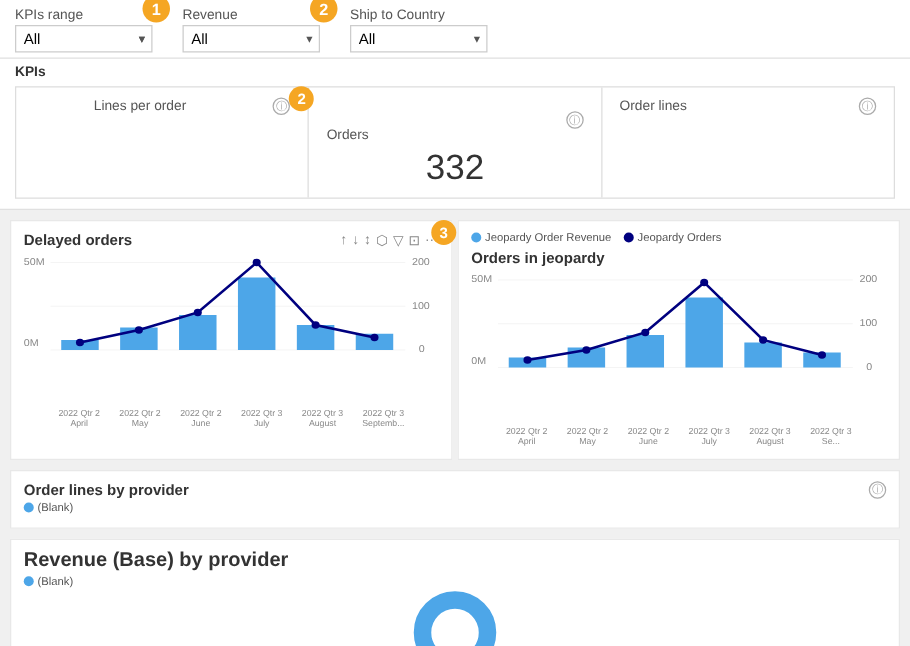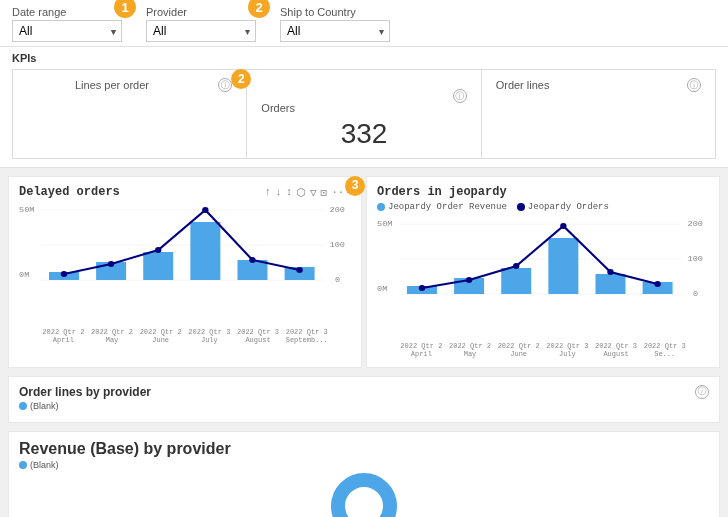--- a/index.html
+++ b/index.html
@@ -8,32 +8,32 @@
     .select-wrapper::after { content: '▾'; position: absolute; right: 6px; top: 50%; transform: translateY(-50%); pointer-events: none; font-size: 10px; color: #555; }
 
     svg { display: block; }
   </style>
 </head>
 <body>
 
 <div style="background:#fff; padding:6px 12px 4px; display:flex; align-items:flex-end; gap:24px; border-bottom:1px solid #e0e0e0; position:relative;">
 
   <div style="position:relative;">
-    <div style="font-size:11px;color:#555;font-weight:500;margin-bottom:2px;">Date range</div>
+    <div style="font-size:11px;color:#555;font-weight:500;margin-bottom:2px;">KPIs range</div>
     <div class="select-wrapper" style="position:relative;">
       <select style="border:1px solid #ccc; padding:3px 22px 3px 6px; font-size:12px; background:#fff; min-width:110px; appearance:none;">
         <option>All</option>
       </select>
       <span style="position:absolute;right:6px;top:50%;transform:translateY(-50%);pointer-events:none;font-size:10px;color:#555;">▾</span>
     </div>
     <div style="width:22px;height:22px;border-radius:50%;background:#f5a623;color:#fff;font-weight:bold;font-size:13px;display:flex;align-items:center;justify-content:center;position:absolute;top:-10px;right:-14px;z-index:10;">1</div>
   </div>
 
   <div style="position:relative;">
-    <div style="font-size:11px;color:#555;font-weight:500;margin-bottom:2px;">Provider</div>
+    <div style="font-size:11px;color:#555;font-weight:500;margin-bottom:2px;">Revenue</div>
     <div style="position:relative;">
       <select style="border:1px solid #ccc; padding:3px 22px 3px 6px; font-size:12px; background:#fff; min-width:110px; appearance:none;">
         <option>All</option>
       </select>
       <span style="position:absolute;right:6px;top:50%;transform:translateY(-50%);pointer-events:none;font-size:10px;color:#555;">▾</span>
     </div>
     <div style="width:22px;height:22px;border-radius:50%;background:#f5a623;color:#fff;font-weight:bold;font-size:13px;display:flex;align-items:center;justify-content:center;position:absolute;top:-10px;right:-14px;z-index:10;">2</div>
   </div>
 
   <div>
@@ -73,21 +73,21 @@
     <div style="flex:1;padding:8px 14px;">
       <div style="display:flex;align-items:center;justify-content:space-between;">
         <span style="font-size:11px;color:#555;">Order lines</span>
         <div style="width:14px;height:14px;border-radius:50%;border:1px solid #aaa;color:#aaa;font-size:9px;display:flex;align-items:center;justify-content:center;cursor:pointer;">ⓘ</div>
       </div>
     </div>
 
   </div>
 </div>
 
-<div style="display:flex;gap:4px;padding:8px;background:#f0f0f0;font-family:Liberation Mono, monospace;">
+<div style="display:flex;gap:4px;padding:8px;background:#f0f0f0;">
 
   <div style="background:#fff;flex:1;padding:8px 10px;border:1px solid #e8e8e8;min-width:0;">
     <div style="display:flex;align-items:center;justify-content:space-between;margin-bottom:3px;">
       <span style="font-size:12px;font-weight:600;color:#333;">Delayed orders</span>
       <div style="display:flex;align-items:center;gap:4px;position:relative;">
         <span style="font-size:11px;color:#888;cursor:pointer;">↑</span>
         <span style="font-size:11px;color:#888;cursor:pointer;">↓</span>
         <span style="font-size:11px;color:#888;cursor:pointer;">↕</span>
         <span style="font-size:11px;color:#888;cursor:pointer;">⬡</span>
         <span style="font-size:11px;color:#888;cursor:pointer;">▽</span>
@@ -135,33 +135,33 @@
       <div style="font-size:7px;color:#888;text-align:center;line-height:1.2;flex:1;">2022 Qtr 2<br>May</div>
       <div style="font-size:7px;color:#888;text-align:center;line-height:1.2;flex:1;">2022 Qtr 2<br>June</div>
       <div style="font-size:7px;color:#888;text-align:center;line-height:1.2;flex:1;">2022 Qtr 3<br>July</div>
       <div style="font-size:7px;color:#888;text-align:center;line-height:1.2;flex:1;">2022 Qtr 3<br>August</div>
       <div style="font-size:7px;color:#888;text-align:center;line-height:1.2;flex:1;">2022 Qtr 3<br>Septemb...</div>
     </div>
 
   </div>
 
   <div style="background:#fff;flex:1;padding:8px 10px;border:1px solid #e8e8e8;min-width:0;">
+    <div style="display:flex;gap:10px;margin-bottom:4px;">
+      <div style="display:flex;align-items:center;gap:3px;font-size:9px;color:#555;">
+        <div style="width:8px;height:8px;border-radius:50%;background:#4da6e8;"></div>
+        <span>Jeopardy Order Revenue</span>
+      </div>
+      <div style="display:flex;align-items:center;gap:3px;font-size:9px;color:#555;">
+        <div style="width:8px;height:8px;border-radius:50%;background:#00007f;"></div>
+        <span>Jeopardy Orders</span>
+      </div>
+    </div>
+
     <div style="display:flex;align-items:center;justify-content:space-between;margin-bottom:3px;">
       <span style="font-size:12px;font-weight:600;color:#333;">Orders in jeopardy</span>
-    </div>
-
-    <div style="display:flex;gap:10px;margin-bottom:4px;">
-      <div style="display:flex;align-items:center;gap:3px;font-size:9px;color:#555;">
-        <div style="width:8px;height:8px;border-radius:50%;background:#4da6e8;"></div>
-        <span>Jeopardy Order Revenue</span>
-      </div>
-      <div style="display:flex;align-items:center;gap:3px;font-size:9px;color:#555;">
-        <div style="width:8px;height:8px;border-radius:50%;background:#00007f;"></div>
-        <span>Jeopardy Orders</span>
-      </div>
     </div>
 
     <div style="position:relative;height:130px;">
       <svg width="100%" height="130" viewBox="0 0 310 130" preserveAspectRatio="none">
         <text x="0" y="10" font-size="8" fill="#888">50M</text>
         <text x="0" y="75" font-size="8" fill="#888">0M</text>
         <text x="290" y="10" font-size="8" fill="#888">200</text>
         <text x="290" y="45" font-size="8" fill="#888">100</text>
         <text x="295" y="80" font-size="8" fill="#888">0</text>
         <line x1="20" y1="8" x2="285" y2="8" stroke="#eee" stroke-width="0.5"></line>

